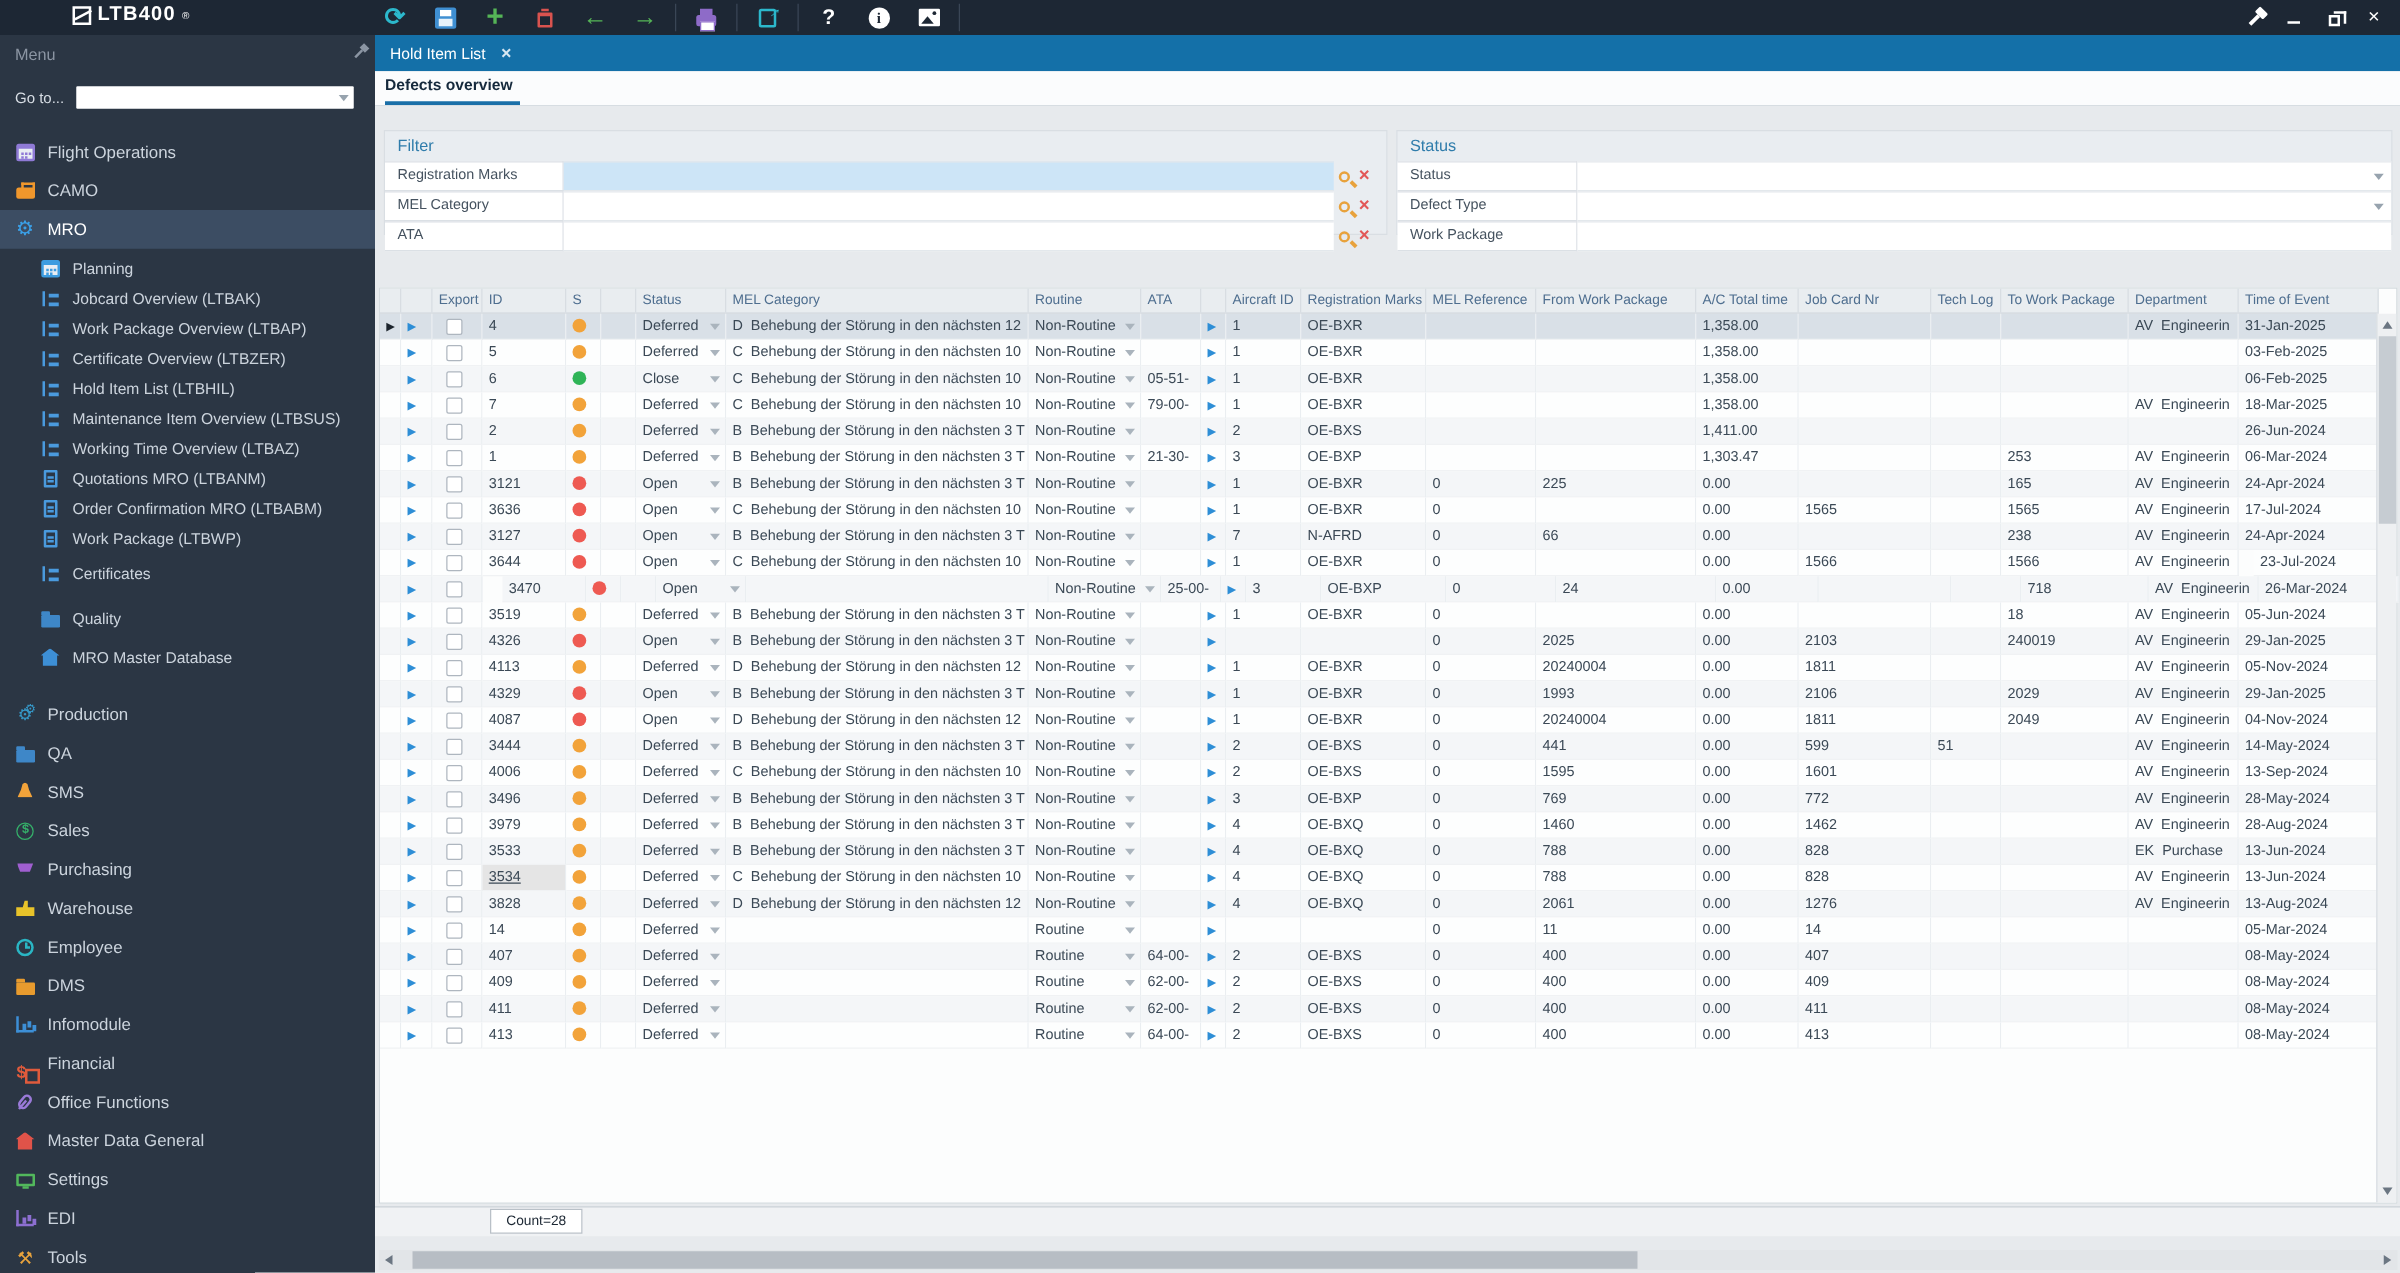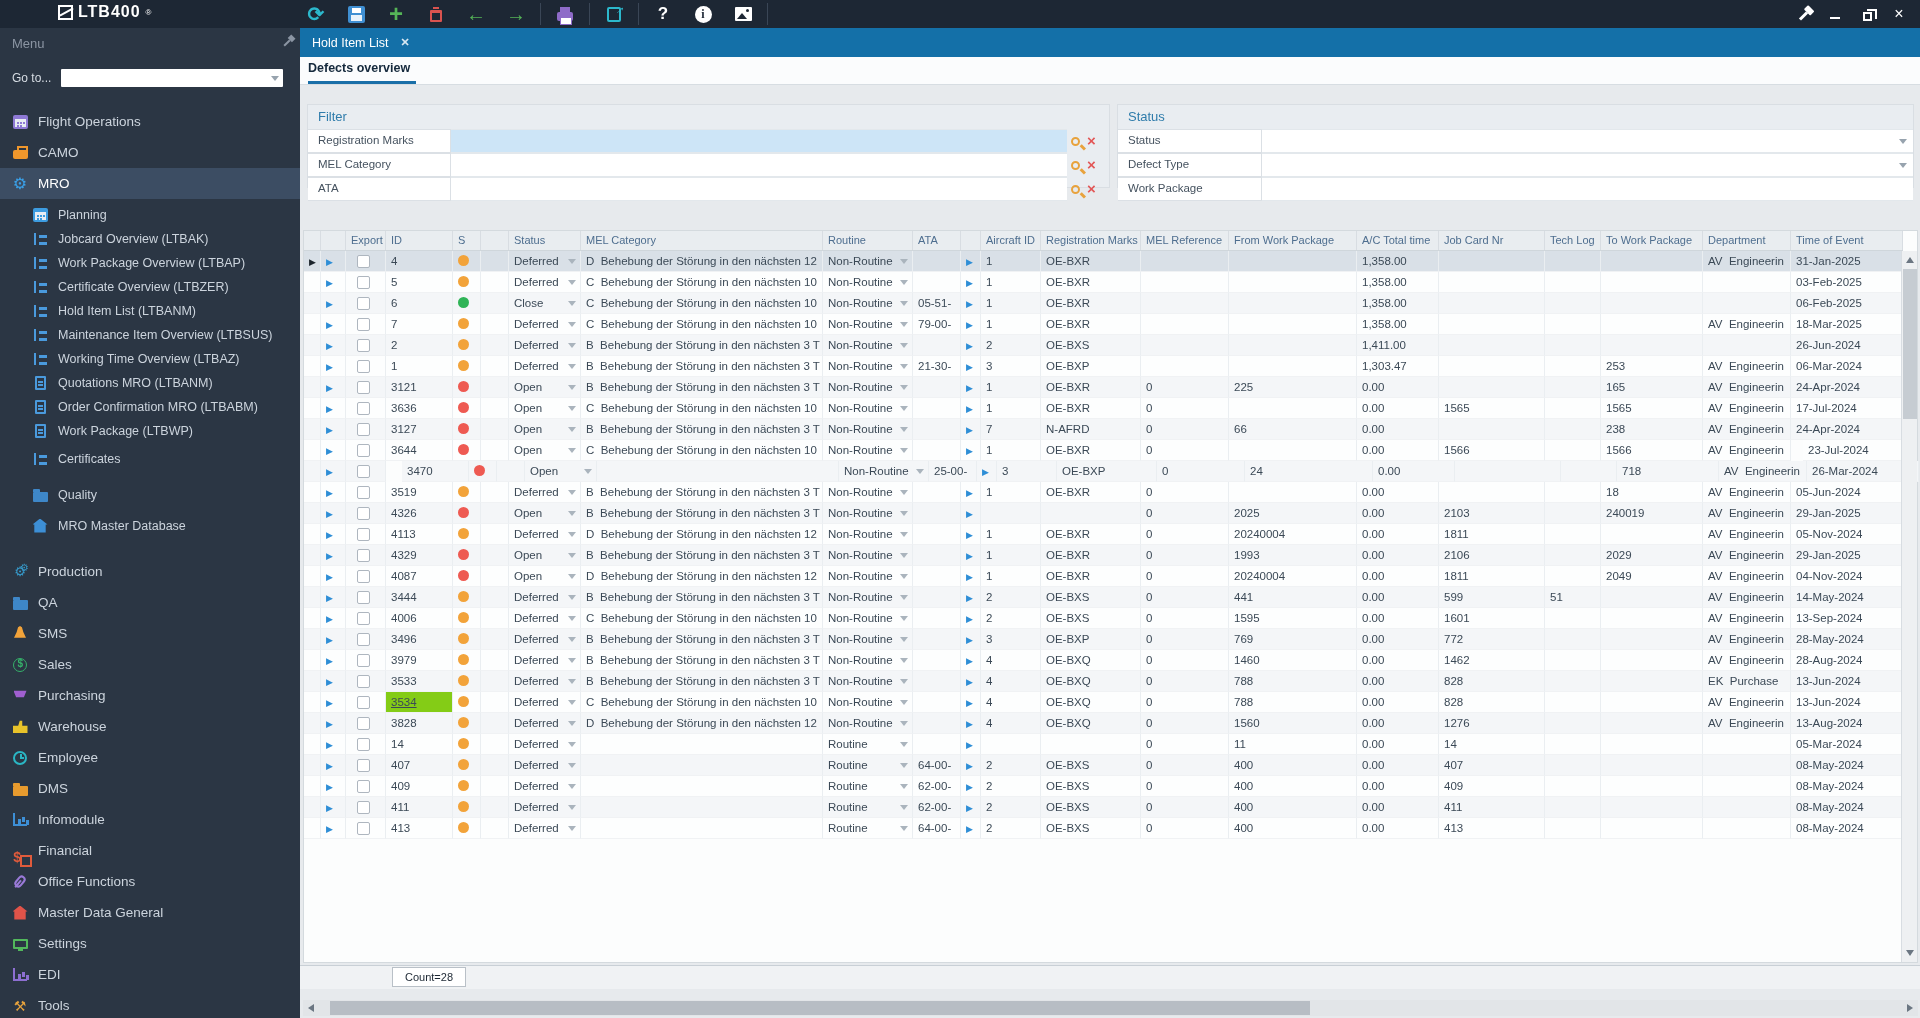--- a/index.html
+++ b/index.html
@@ -305,21 +305,21 @@
       <div class="sitem l1">
         <span class="s-ic">
           <span class="ic i-tree" style="--c: #4a9add;"></span>
         </span>
         <span>Certificate Overview (LTBZER)</span>
       </div>
       <div class="sitem l1">
         <span class="s-ic">
           <span class="ic i-tree" style="--c: #4a9add;"></span>
         </span>
-        <span>Hold Item List (LTBANM)</span>
+        <span>Hold Item List (LTBHIL)</span>
       </div>
       <div class="sitem l1">
         <span class="s-ic">
           <span class="ic i-tree" style="--c: #4a9add;"></span>
         </span>
         <span>Maintenance Item Overview (LTBSUS)</span>
       </div>
       <div class="sitem l1">
         <span class="s-ic">
           <span class="ic i-tree" style="--c: #4a9add;"></span>
@@ -1023,21 +1023,21 @@
           <div class="cell" style="width: 106px; background: rgb(244, 246, 248);">828</div>
           <div class="cell" style="width: 56px; background: rgb(244, 246, 248);"></div>
           <div class="cell" style="width: 102px; background: rgb(244, 246, 248);"></div>
           <div class="cell" style="width: 88px; background: rgb(244, 246, 248);">EK  Purchase</div>
           <div class="cell" style="width: 112px; background: rgb(244, 246, 248);">13-Jun-2024</div>
         </div>
         <div class="grow">
           <div class="cell" style="width: 17px; background: rgb(253, 254, 254);"></div>
           <div class="cell" style="width: 25px; background: rgb(253, 254, 254);"><span class="rarrow">▶</span></div>
           <div class="cell" style="width: 40px; background: rgb(253, 254, 254);"><span class="cb"></span></div>
-          <div class="cell" style="width: 67px; background: #84cc16; text-decoration: underline;">3534</div>
+          <div class="cell" style="width: 67px; background: #e5e5e5; text-decoration: underline;">3534</div>
           <div class="cell" style="width: 28px; background: rgb(253, 254, 254);"><span class="dot" title="" style="background: rgb(242, 163, 58);"></span></div>
           <div class="cell" style="width: 28px; background: rgb(253, 254, 254);"></div>
           <div class="cell" style="width: 72px; background: rgb(253, 254, 254);">Deferred<span class="dd"></span></div>
           <div class="cell" style="width: 242px; background: rgb(253, 254, 254);">C  Behebung der Störung in den nächsten 10</div>
           <div class="cell" style="width: 90px; background: rgb(253, 254, 254);">Non-Routine<span class="dd"></span></div>
           <div class="cell" style="width: 48px; background: rgb(253, 254, 254);"></div>
           <div class="cell" style="width: 20px; background: rgb(253, 254, 254);"><span class="rarrow">▶</span></div>
           <div class="cell" style="width: 60px; background: rgb(253, 254, 254);">4</div>
           <div class="cell" style="width: 100px; background: rgb(253, 254, 254);">OE-BXQ</div>
           <div class="cell" style="width: 88px; background: rgb(253, 254, 254);">0</div>
@@ -1057,21 +1057,21 @@
           <div class="cell" style="width: 28px; background: rgb(244, 246, 248);"><span class="dot" title="" style="background: rgb(242, 163, 58);"></span></div>
           <div class="cell" style="width: 28px; background: rgb(244, 246, 248);"></div>
           <div class="cell" style="width: 72px; background: rgb(244, 246, 248);">Deferred<span class="dd"></span></div>
           <div class="cell" style="width: 242px; background: rgb(244, 246, 248);">D  Behebung der Störung in den nächsten 12</div>
           <div class="cell" style="width: 90px; background: rgb(244, 246, 248);">Non-Routine<span class="dd"></span></div>
           <div class="cell" style="width: 48px; background: rgb(244, 246, 248);"></div>
           <div class="cell" style="width: 20px; background: rgb(244, 246, 248);"><span class="rarrow">▶</span></div>
           <div class="cell" style="width: 60px; background: rgb(244, 246, 248);">4</div>
           <div class="cell" style="width: 100px; background: rgb(244, 246, 248);">OE-BXQ</div>
           <div class="cell" style="width: 88px; background: rgb(244, 246, 248);">0</div>
-          <div class="cell" style="width: 128px; background: rgb(244, 246, 248);">1560</div>
+          <div class="cell" style="width: 128px; background: rgb(244, 246, 248);">2061</div>
           <div class="cell" style="width: 82px; background: rgb(244, 246, 248);">0.00</div>
           <div class="cell" style="width: 106px; background: rgb(244, 246, 248);">1276</div>
           <div class="cell" style="width: 56px; background: rgb(244, 246, 248);"></div>
           <div class="cell" style="width: 102px; background: rgb(244, 246, 248);"></div>
           <div class="cell" style="width: 88px; background: rgb(244, 246, 248);">AV  Engineerin</div>
           <div class="cell" style="width: 112px; background: rgb(244, 246, 248);">13-Aug-2024</div>
         </div>
         <div class="grow">
           <div class="cell" style="width: 17px; background: rgb(253, 254, 254);"></div>
           <div class="cell" style="width: 25px; background: rgb(253, 254, 254);"><span class="rarrow">▶</span></div>

